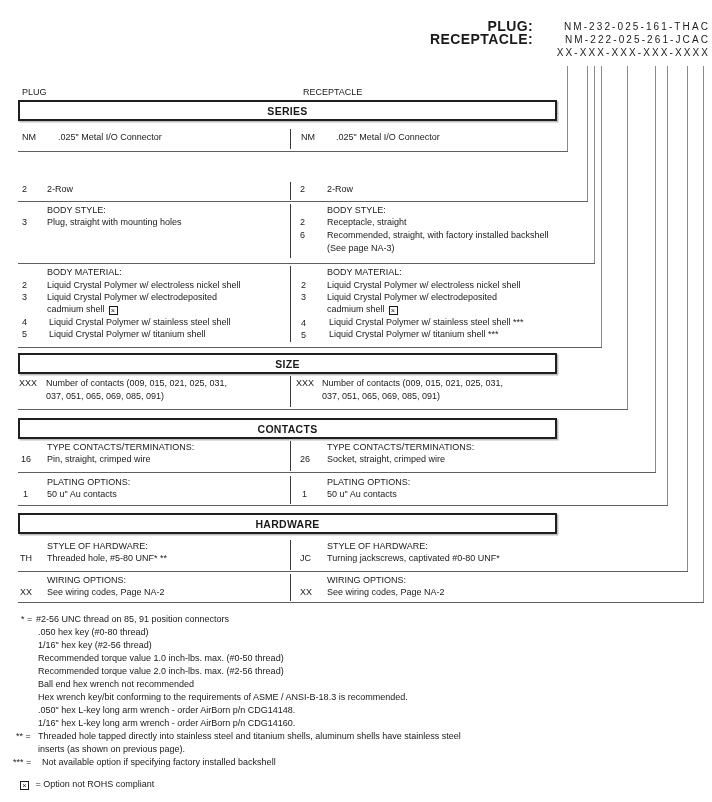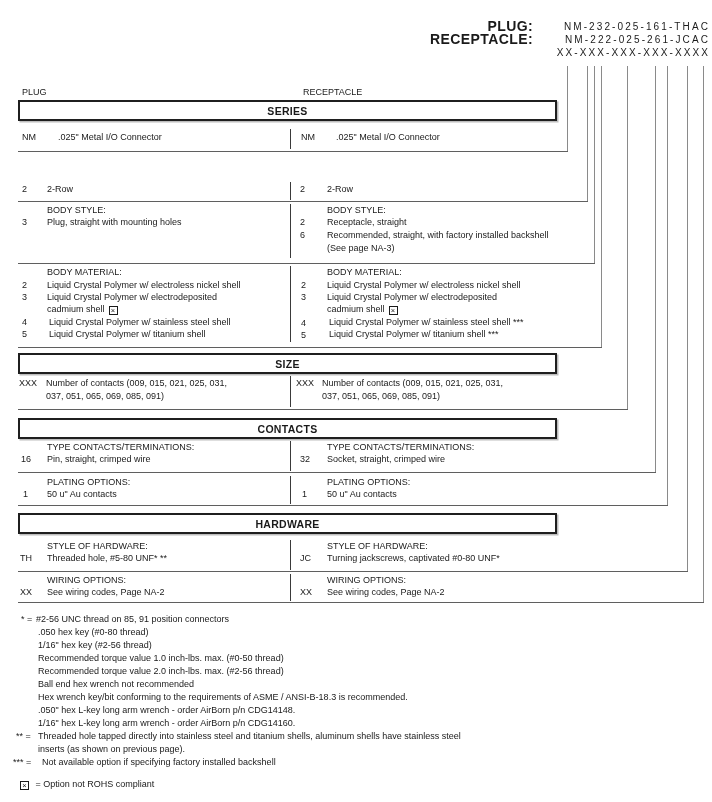--- a/index.html
+++ b/index.html
@@ -116,21 +116,21 @@
   <span class="t" style="left:322px;top:391px">037, 051, 065, 069, 085, 091)</span>
 
   <div class="sbox" style="top:418px">
     <span>CONTACTS</span>
   </div>
   <span class="t" style="left:47px;top:442px">TYPE CONTACTS/TERMINATIONS:</span>
   <span class="t" style="left:21px;top:454px">16</span>
   <span class="t" style="left:47px;top:454px">Pin, straight, crimped wire</span>
   <div class="vdiv" style="left:290px;top:441px;height:30px"></div>
   <span class="t" style="left:327px;top:442px">TYPE CONTACTS/TERMINATIONS:</span>
-  <span class="t" style="left:300px;top:454px">32</span>
+  <span class="t" style="left:300px;top:454px">26</span>
   <span class="t" style="left:327px;top:454px">Socket, straight, crimped wire</span>
 
   <span class="t" style="left:47px;top:477px">PLATING OPTIONS:</span>
   <span class="t" style="left:23px;top:489px">1</span>
   <span class="t" style="left:47px;top:489px">50 u" Au contacts</span>
   <div class="vdiv" style="left:290px;top:476px;height:28px"></div>
   <span class="t" style="left:327px;top:477px">PLATING OPTIONS:</span>
   <span class="t" style="left:302px;top:489px">1</span>
   <span class="t" style="left:327px;top:489px">50 u" Au contacts</span>
 

